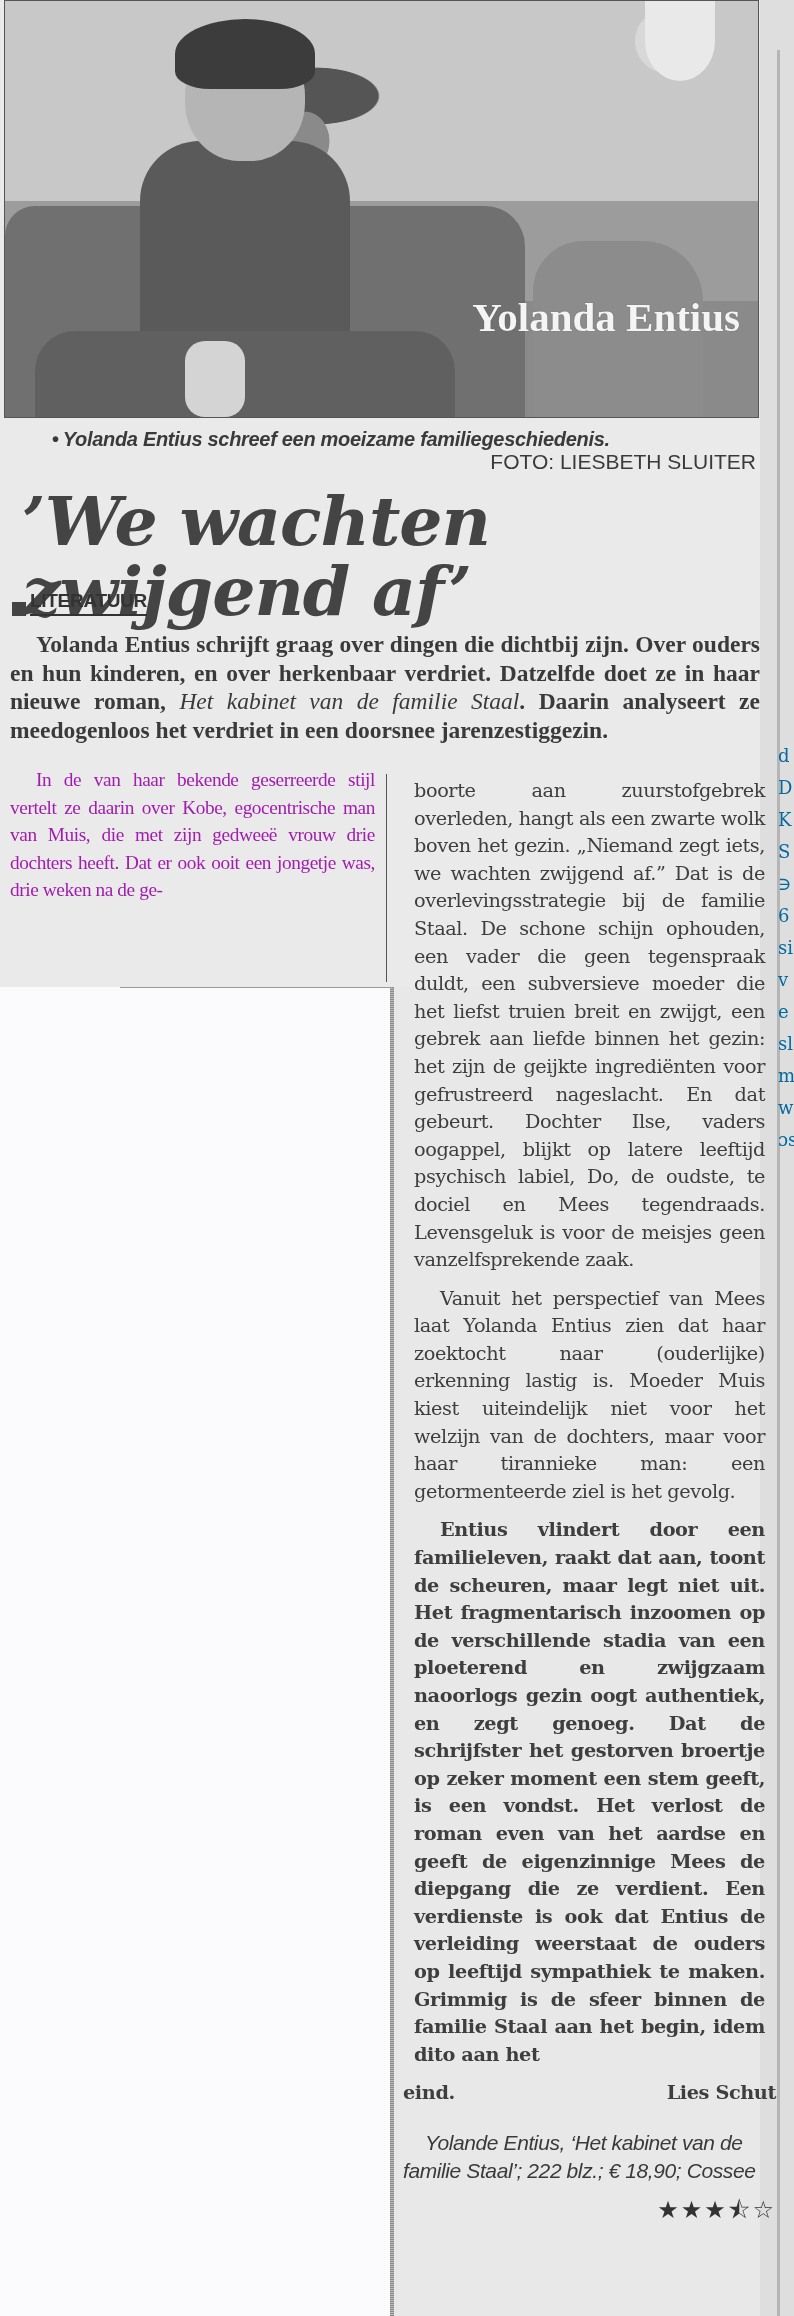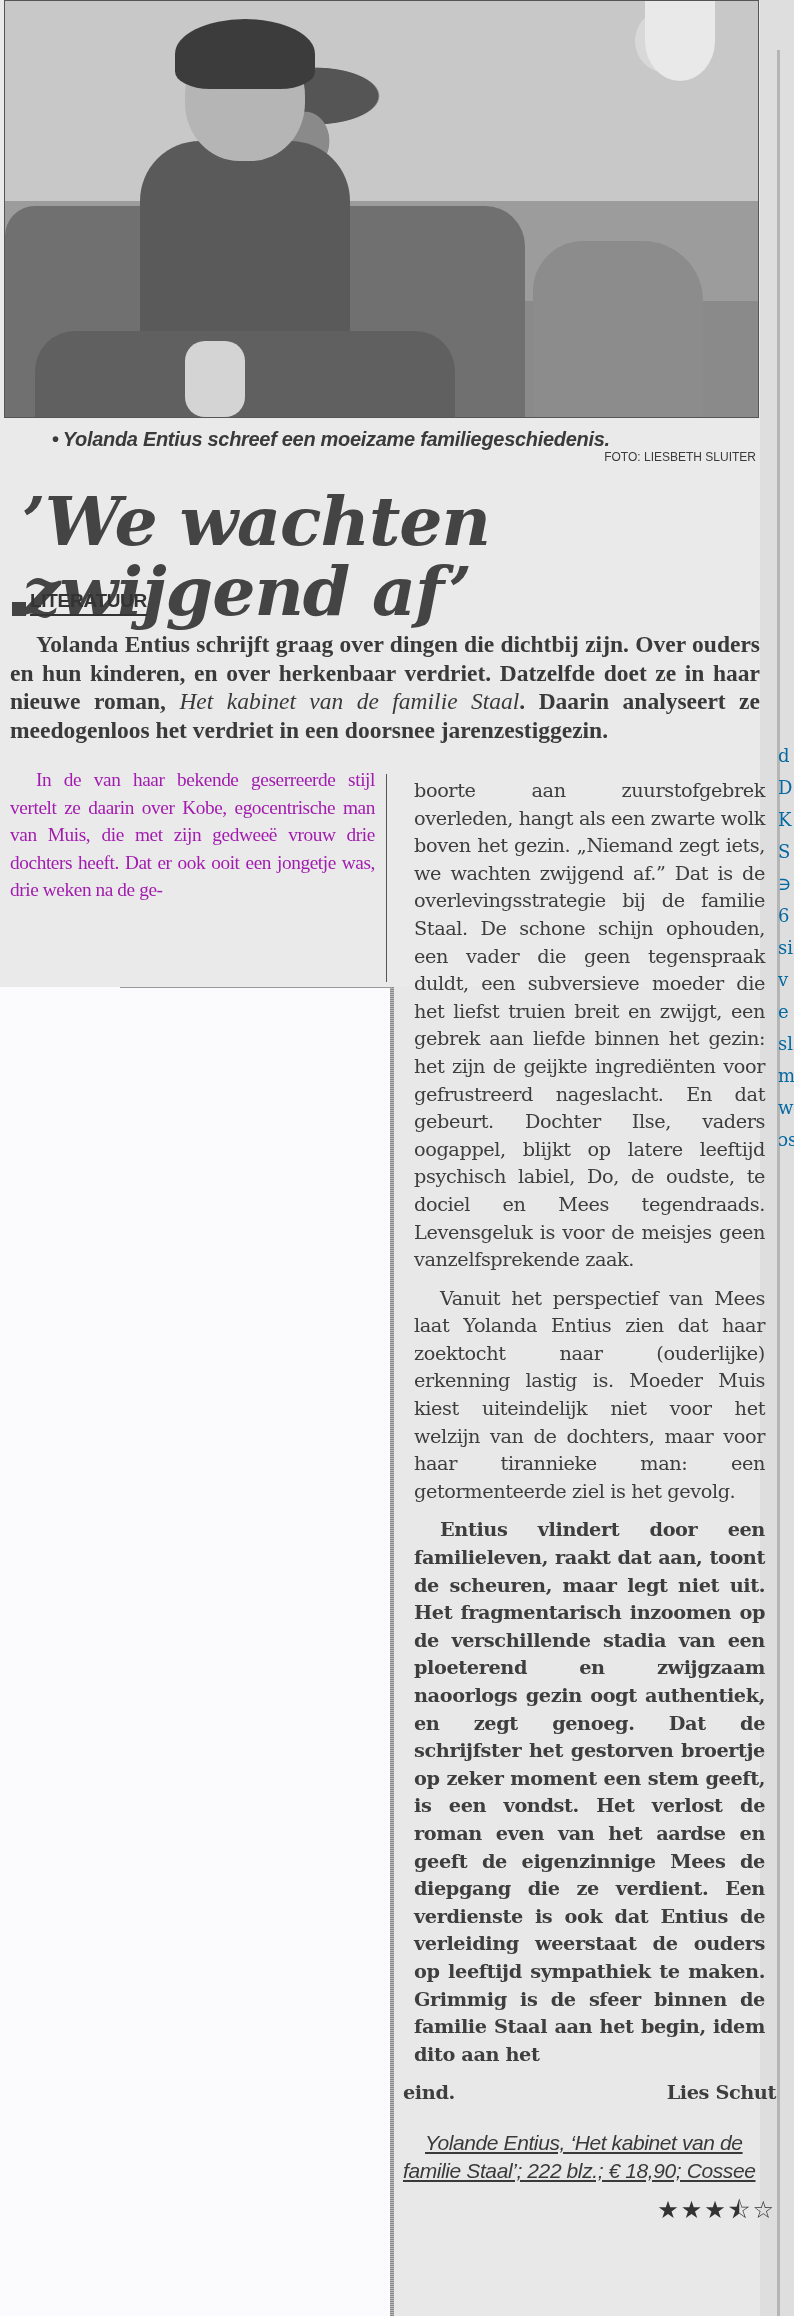--- a/index.html
+++ b/index.html
@@ -89,21 +89,21 @@
   }
 
   .caption {
     position:absolute; left:8px; top:428px; width:750px;
     font-family:"Liberation Sans", sans-serif; font-style:italic; font-weight:bold;
     font-size:20px; color:#3a3a3a; letter-spacing:-0.3px;margin-left:44px;
   }
   .caption .bullet { font-style:normal; margin-right:4px; }
   .credit {
     position:absolute; right:38px; top:450px;
-    font-family:"Liberation Sans", sans-serif; font-size:12px; color:#3a3a3a;
+    font-family:"Liberation Sans", sans-serif; font-size:21px; color:#3a3a3a;
   }
 
   .headline {
     position:absolute; left:22px; top:486px; width:750px;
     font-family:"DejaVu Serif", serif; font-style:italic; font-weight:bold;
     font-size:68px; line-height:70px; color:#444; letter-spacing:-1px;
   }
 
   .section-label {
     position:absolute; left:12px; top:590px;
@@ -136,21 +136,21 @@
     font-family:"DejaVu Serif", serif; font-size:19.3px; line-height:27.6px;
     color:#3e3e3e; text-align:justify; letter-spacing:-0.4px;
   }
   .col-right p { margin:11px; }
   .col-right p.indent { text-indent:26px; }
   .col-right p.bold { font-weight:bold; }
   .byline-row { display:flex; justify-content:space-between; font-weight:bold; }
   .bookinfo {
     margin-top:22px; text-indent:22px;
     font-family:"Liberation Sans", sans-serif; font-style:italic;
-    font-size:21px; line-height:28px; color:#3a3a3a; text-align:left;text-decoration:underline;
+    font-size:21px; line-height:28px; color:#3a3a3a; text-align:left;
   }
   .rating {
     text-align:right; margin-top:12px; font-size:24px; letter-spacing:2px; color:#333;
     font-family:"DejaVu Sans", sans-serif;
   }
   .star-half { position:relative; display:inline-block; color:#333; }
   .star-half::after { content:""; }
 </style>
 </head>
 <body>
@@ -167,20 +167,21 @@
   <div class="lamp"></div>
   <div class="sofa"></div>
   <div class="sofa-arm"></div>
   <div class="torso"></div>
   <div class="head"></div>
   <div class="hair"></div>
   <div class="legs"></div>
   <div class="hands"></div>
 </div>
 <div class="photo-overlay">
+  <div>Yolanda Entius</div>
 </div>
 
 <div class="caption">
   <span class="bullet">•</span><span>Yolanda Entius schreef een moeizame familiegeschiedenis.</span>
 </div>
 <div class="credit">FOTO: LIESBETH SLUITER</div>
 
 <div class="headline">’We wachten zwijgend af’</div>
 
 <div class="section-label">

